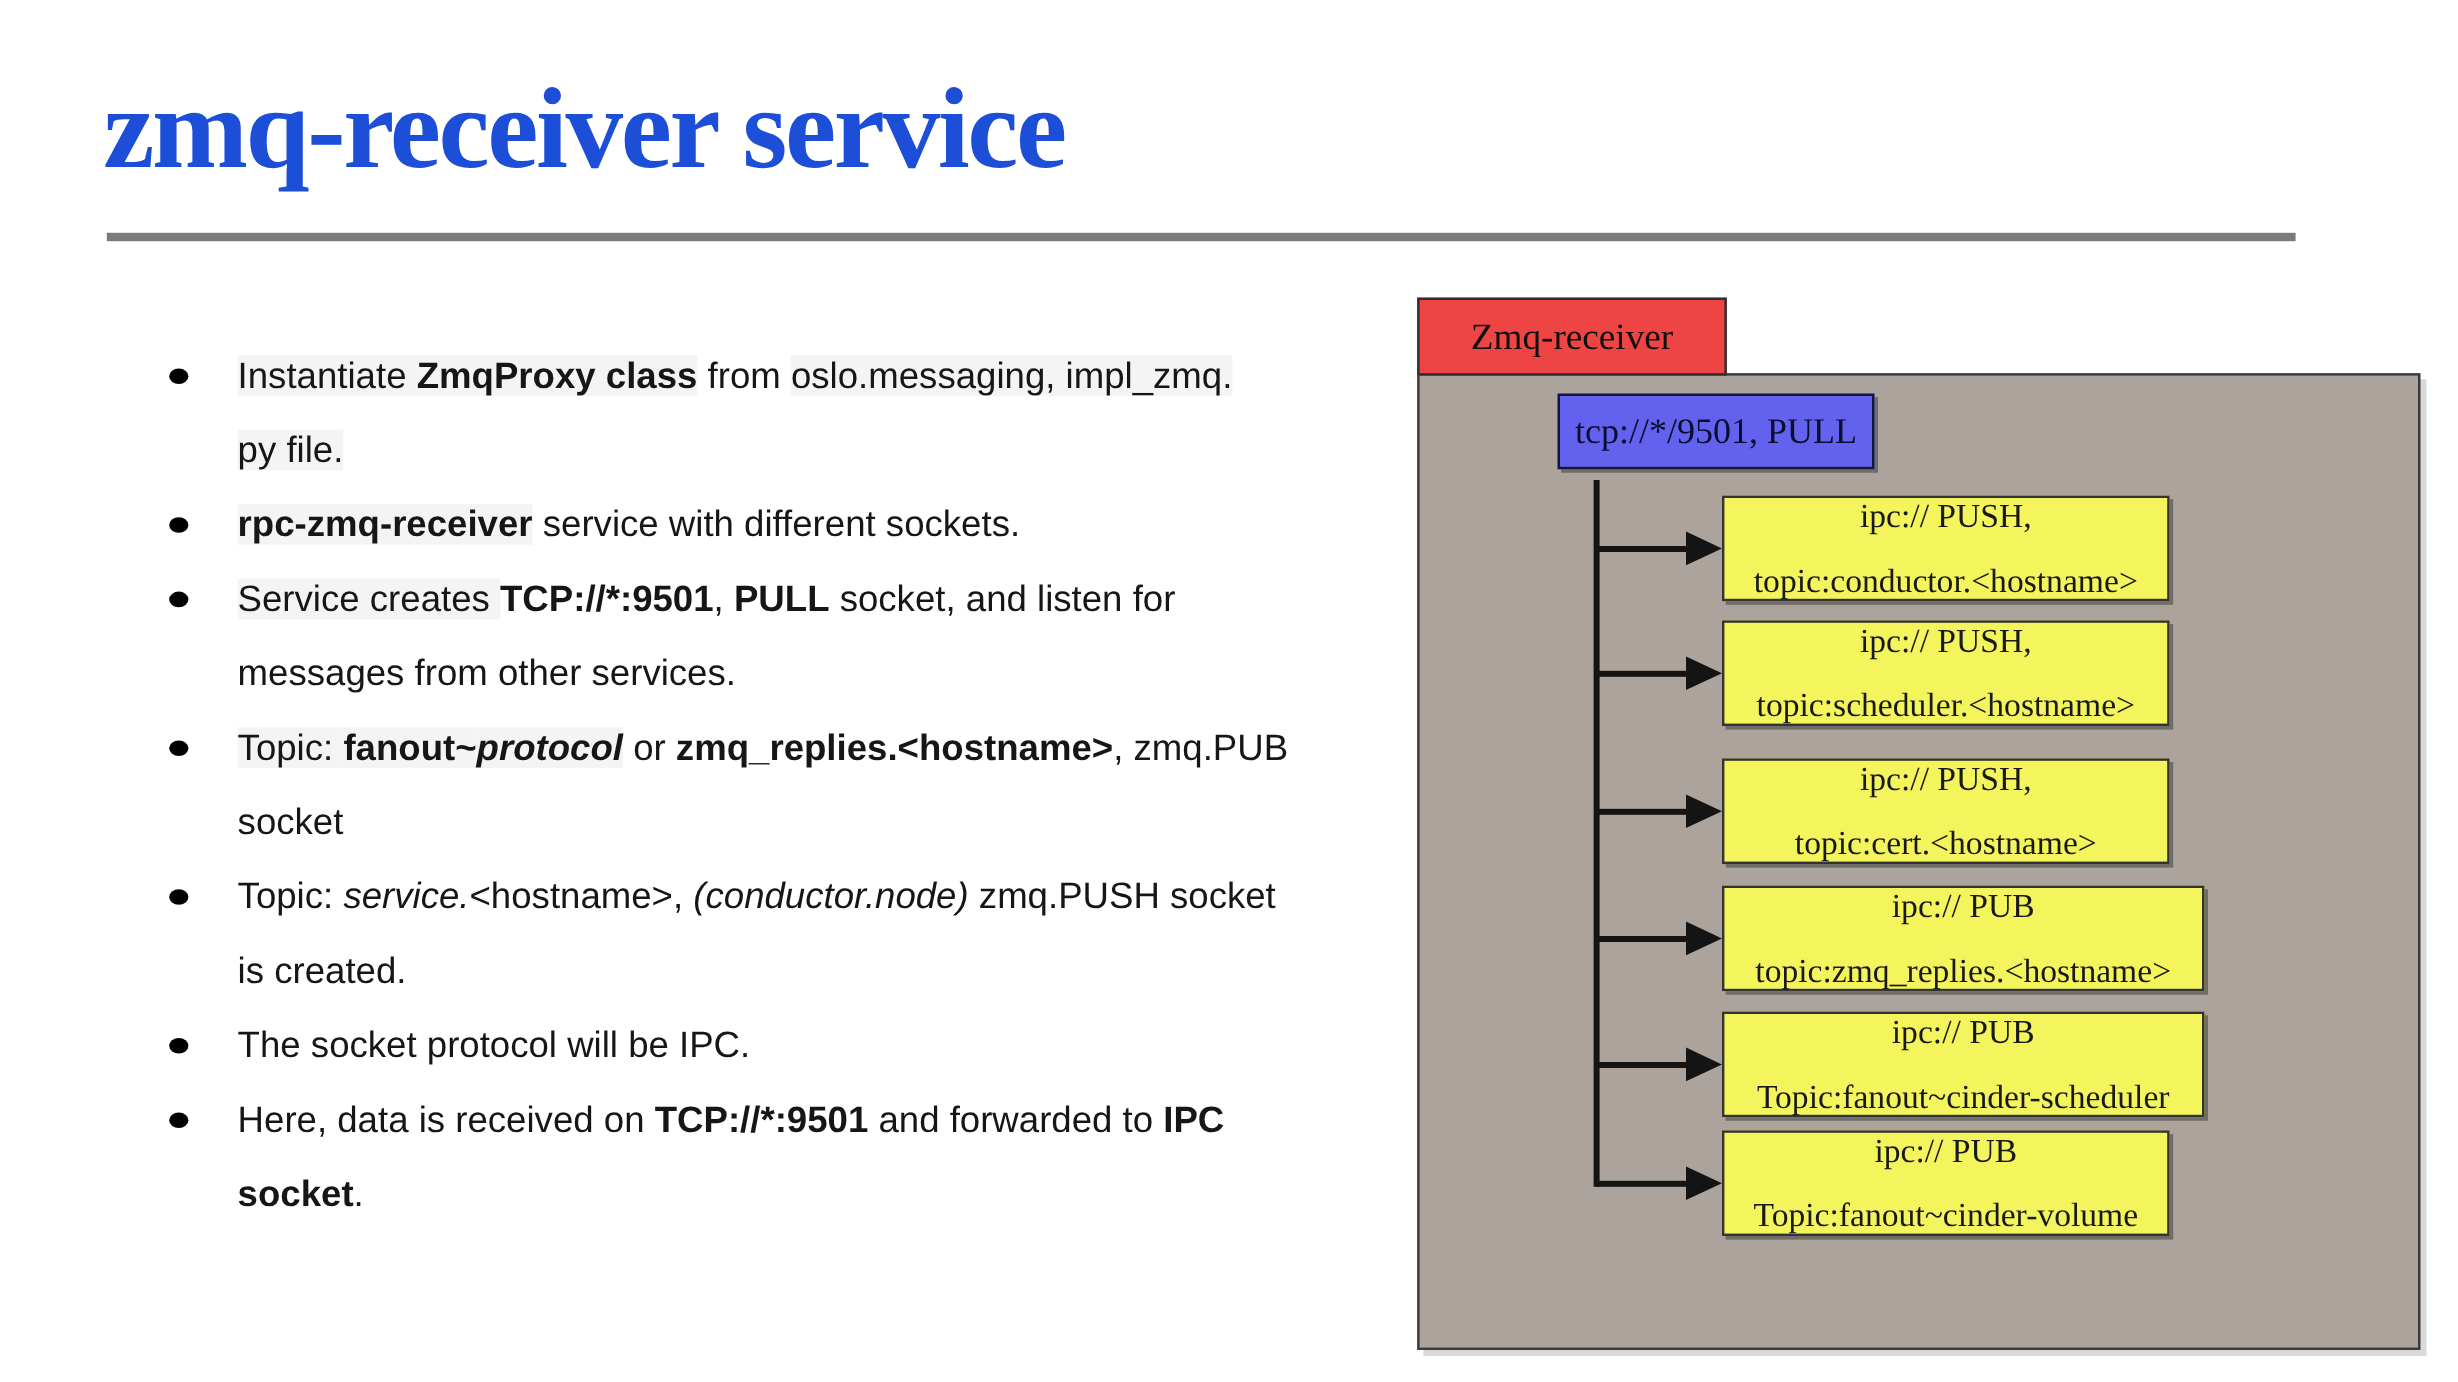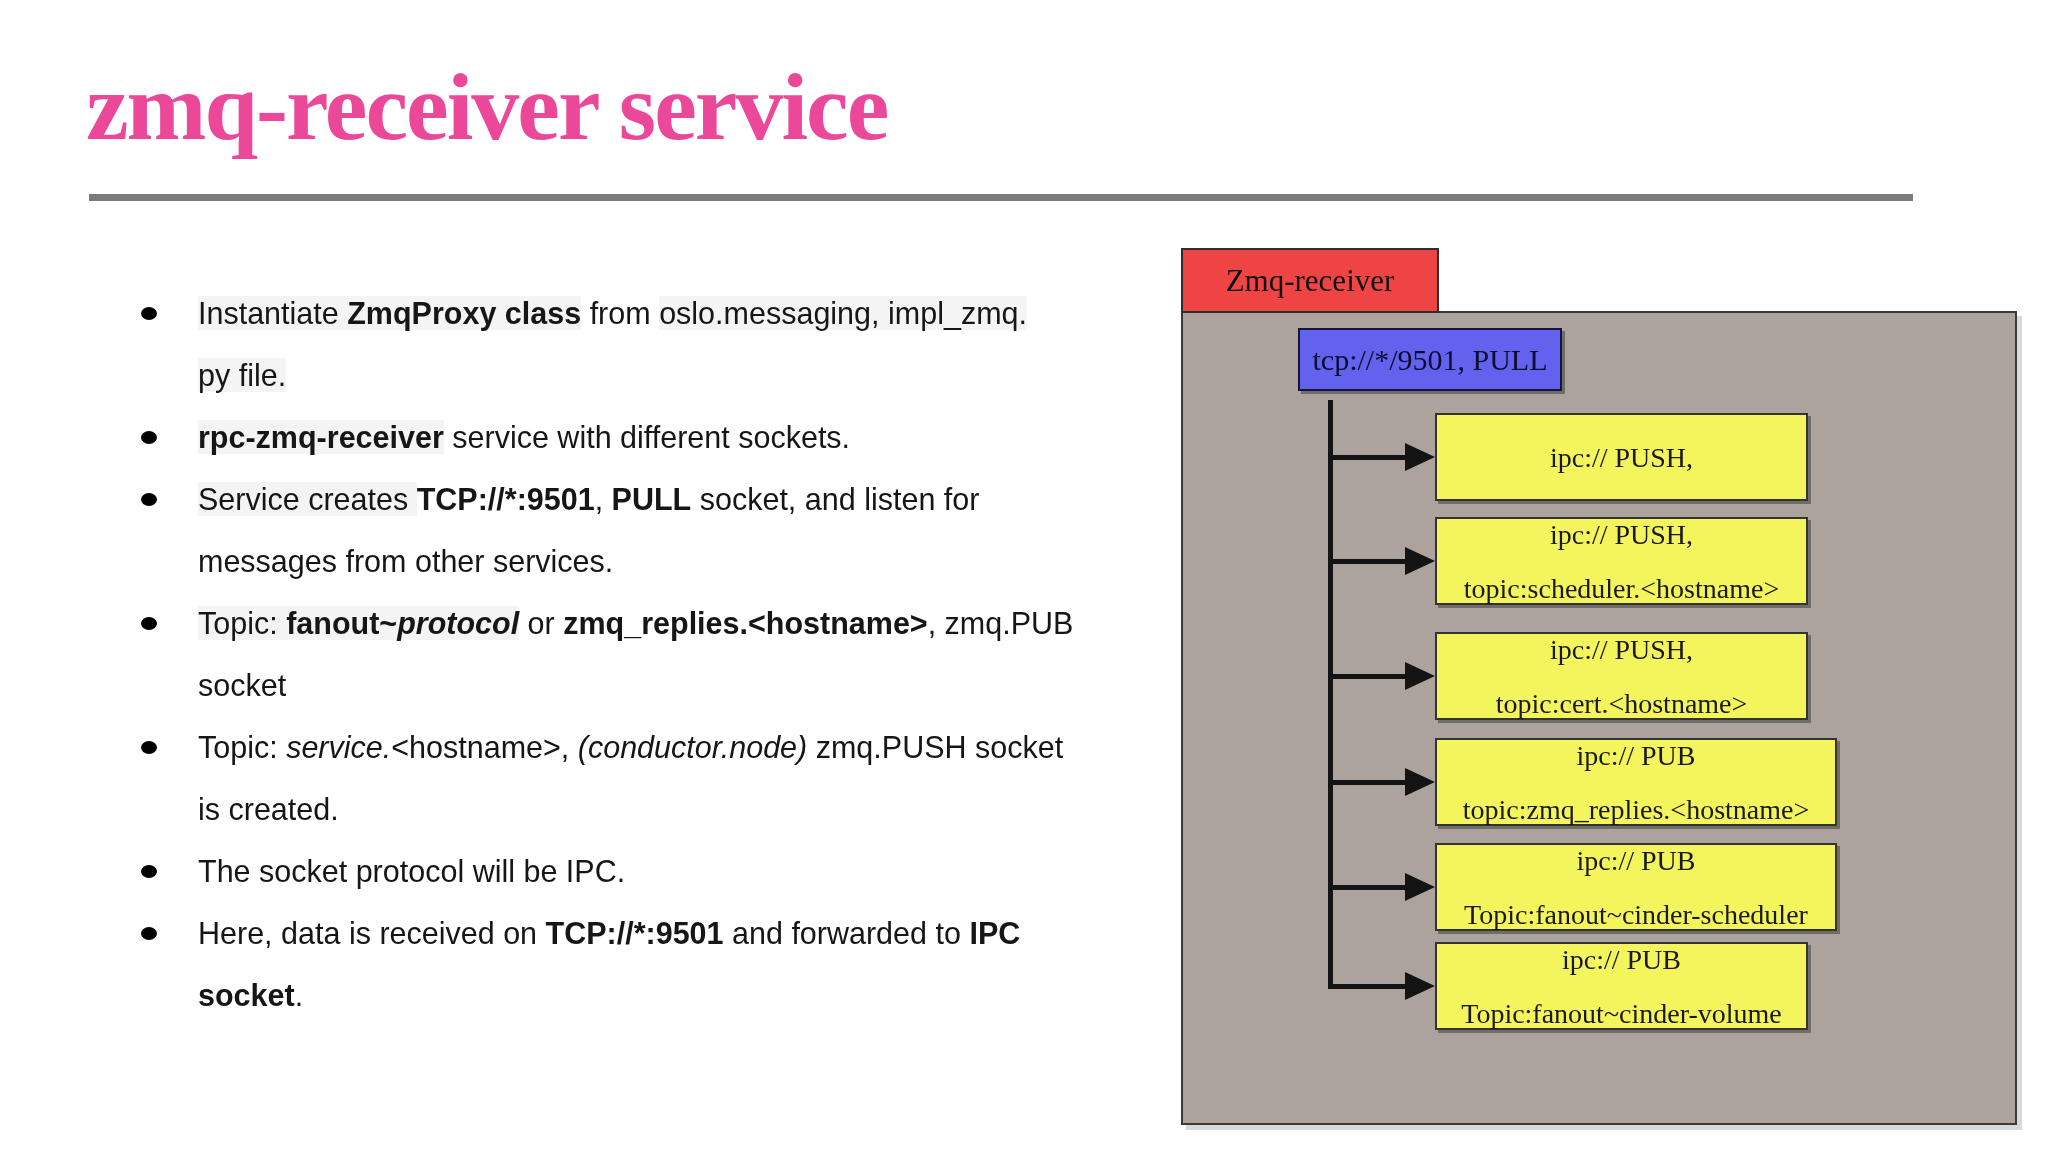--- a/index.html
+++ b/index.html
@@ -5,21 +5,21 @@
   html,body { margin:0; padding:0; background:#ffffff; }
   .slide {
     position:relative; width:2048px; height:1152px; background:#ffffff;
     overflow:hidden; font-family:"Liberation Sans", sans-serif; color:#141414;
   }
 
   
   .page-title {
     position:absolute; left:86px; top:52px;
     font-family:"Liberation Serif", serif; font-weight:700;
-    font-size:96px; line-height:1.15; color:#ec4899; letter-spacing:-2px;
+    font-size:96px; line-height:1.15; color:#1d4ed8; letter-spacing:-2px;
     white-space:nowrap;
   }
   .title-rule {
     position:absolute; left:89px; top:194px; width:1824px; height:7px;
     background:#7b7b7b;
   }
 
   
   .bullets {
     position:absolute; left:140px; top:282px; width:1130px;
@@ -93,20 +93,21 @@
   <div class="diagram">
     <div class="dg-tab" id="dg-tab" style="background: #ef4444;">Zmq-receiver</div>
     <div class="dg-body" id="dg-body" style="background: rgb(172, 164, 156);"></div>
     <div class="dg-root" id="dg-root" style="background: rgb(98, 98, 238);">tcp://*/9501, PULL</div>
     <div class="dg-vline"></div>
     <div id="dg-branches">
         <div class="dg-hline" style="top: 207px;"></div>
         <div class="dg-ahead" style="top: 195px;"></div>
         <div class="dg-node" style="top: 165px; width: 373px; background: rgb(244, 244, 92);">
           <div>ipc:// PUSH,</div>
+          <div>topic:conductor.&lt;hostname&gt;</div>
         </div>
         <div class="dg-hline" style="top: 311px;"></div>
         <div class="dg-ahead" style="top: 299px;"></div>
         <div class="dg-node" style="top: 269px; width: 373px; background: rgb(244, 244, 92);">
           <div>ipc:// PUSH,</div>
           <div>topic:scheduler.&lt;hostname&gt;</div>
         </div>
         <div class="dg-hline" style="top: 426px;"></div>
         <div class="dg-ahead" style="top: 414px;"></div>
         <div class="dg-node" style="top: 384px; width: 373px; background: rgb(244, 244, 92);">

